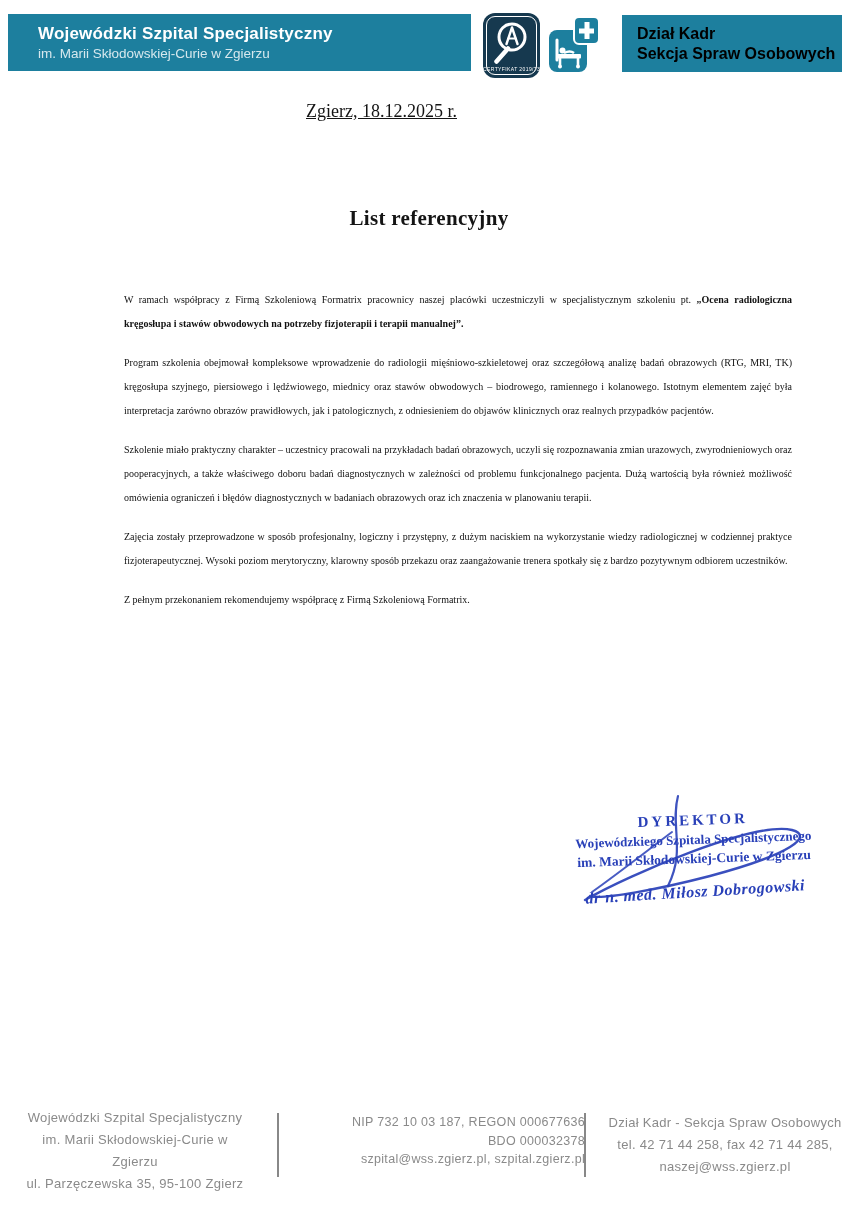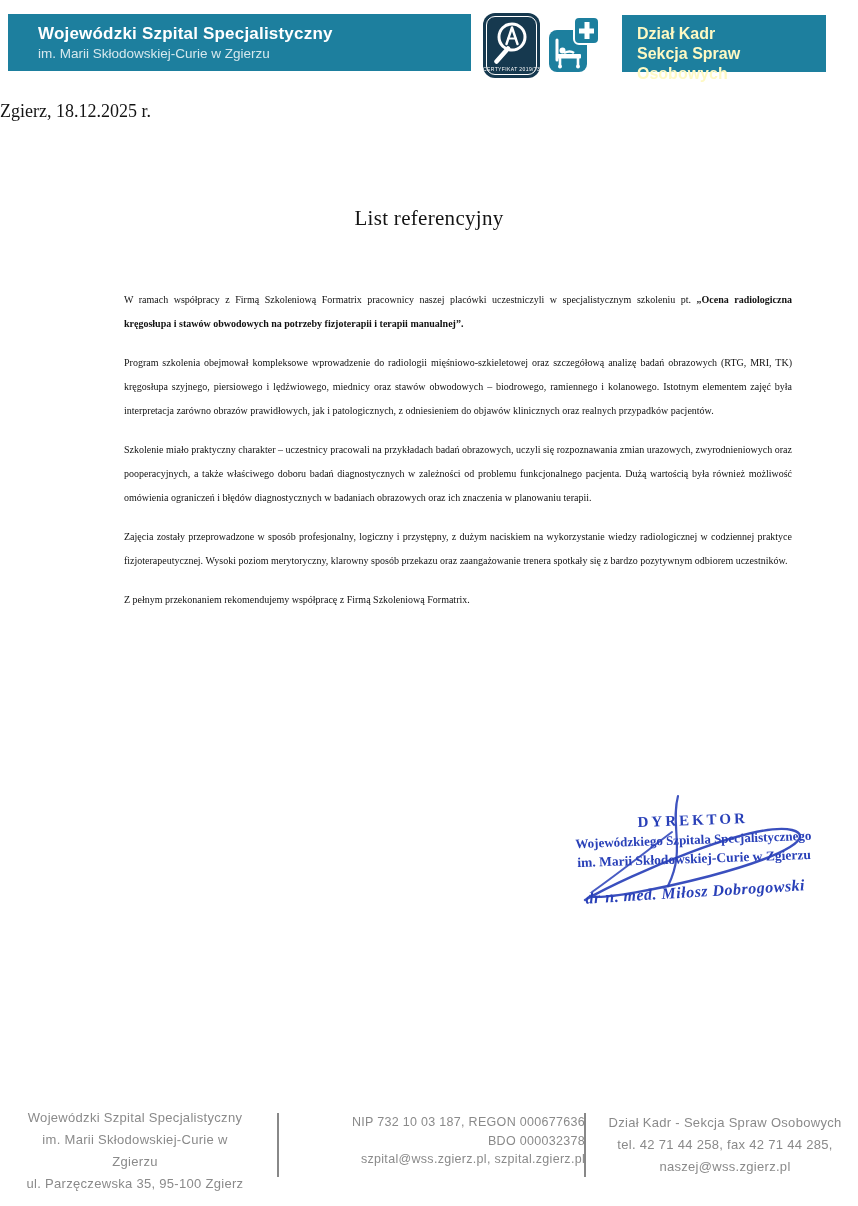--- a/index.html
+++ b/index.html
@@ -59,37 +59,37 @@
     content: ""; position: absolute; left: 50%; top: 4px; bottom: 4px;
     width: 5px; transform: translateX(-50%); background: #fff;
   }
   .cross-tile::after {
     content: ""; position: absolute; top: 50%; left: 4px; right: 4px;
     height: 5px; transform: translateY(-50%); background: #fff;
   }
 
   .header-bar-right {
     position: absolute; left: 622px; top: 15px;
-    width: 204px; height: 57px;
+    width: 220px; height: 57px;
     background: #1d7f9e;
     box-sizing: border-box;
     padding: 9px 0 0 15px;
-    color: #fef9c3;
+    color: #000000;
     font-family: "Liberation Sans", sans-serif;
   }
   .dept-line { font-size: 16px; font-weight: bold; line-height: 20px; }
 
   
   .date-line {
     position: absolute; left: 0; top: 101px; width: 763px;
-    text-align: left; font-size: 18px;
+    text-align: center; font-size: 18px; text-decoration: underline;
   }
   .letter-title {
     position: absolute; left: 0; top: 206px; width: 858px;
-    text-align: center; font-size: 21px; font-weight: normal;
+    text-align: center; font-size: 21px; font-weight: bold;
     letter-spacing: 0.3px;
   }
   .letter-body {
     position: absolute; left: 97px; top: 288px; width: 668px;
     font-size: 10px; line-height: 24px;
     text-align: justify; color: #111; margin-left: 27px;
   }
   .letter-body p { margin: 0 0 15px 0; }
   .bold-quote { font-weight: bold; }
 

